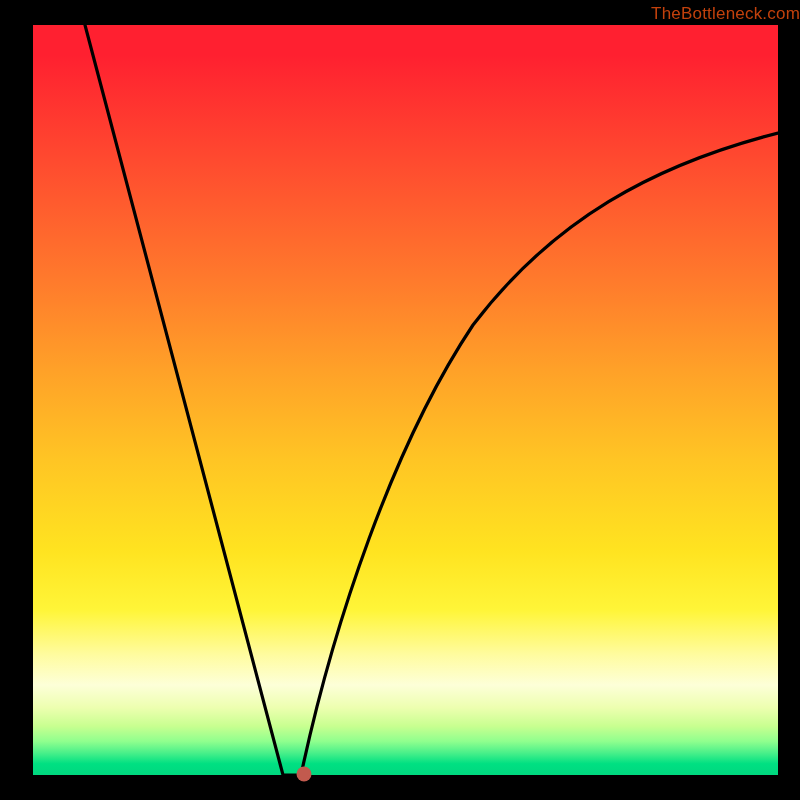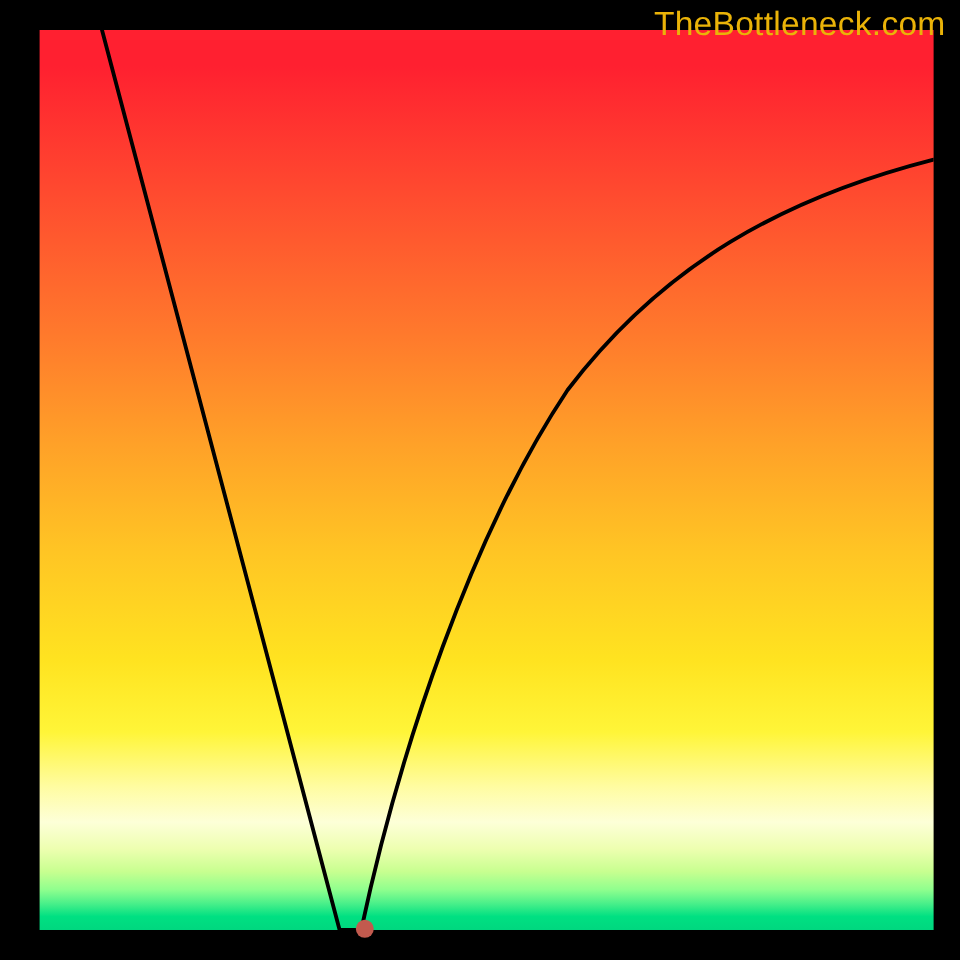--- a/index.html
+++ b/index.html
@@ -13,23 +13,23 @@
   }
   .frame {
     position: relative;
     width: 800px;
     height: 800px;
     background: #000;
   }
   .watermark {
     position: absolute;
     top: 4px;
-    right: 12px;
-    color: #eab308;
-    font-size: 28px;
+    right: 0;
+    color: #c2410c;
+    font-size: 17px;
     font-weight: 400;
     letter-spacing: 0.2px;
     z-index: 50;
   }
   .plot {
     position: absolute;
     left: 33px;
     top: 25px;
     width: 745px;
     height: 750px;

